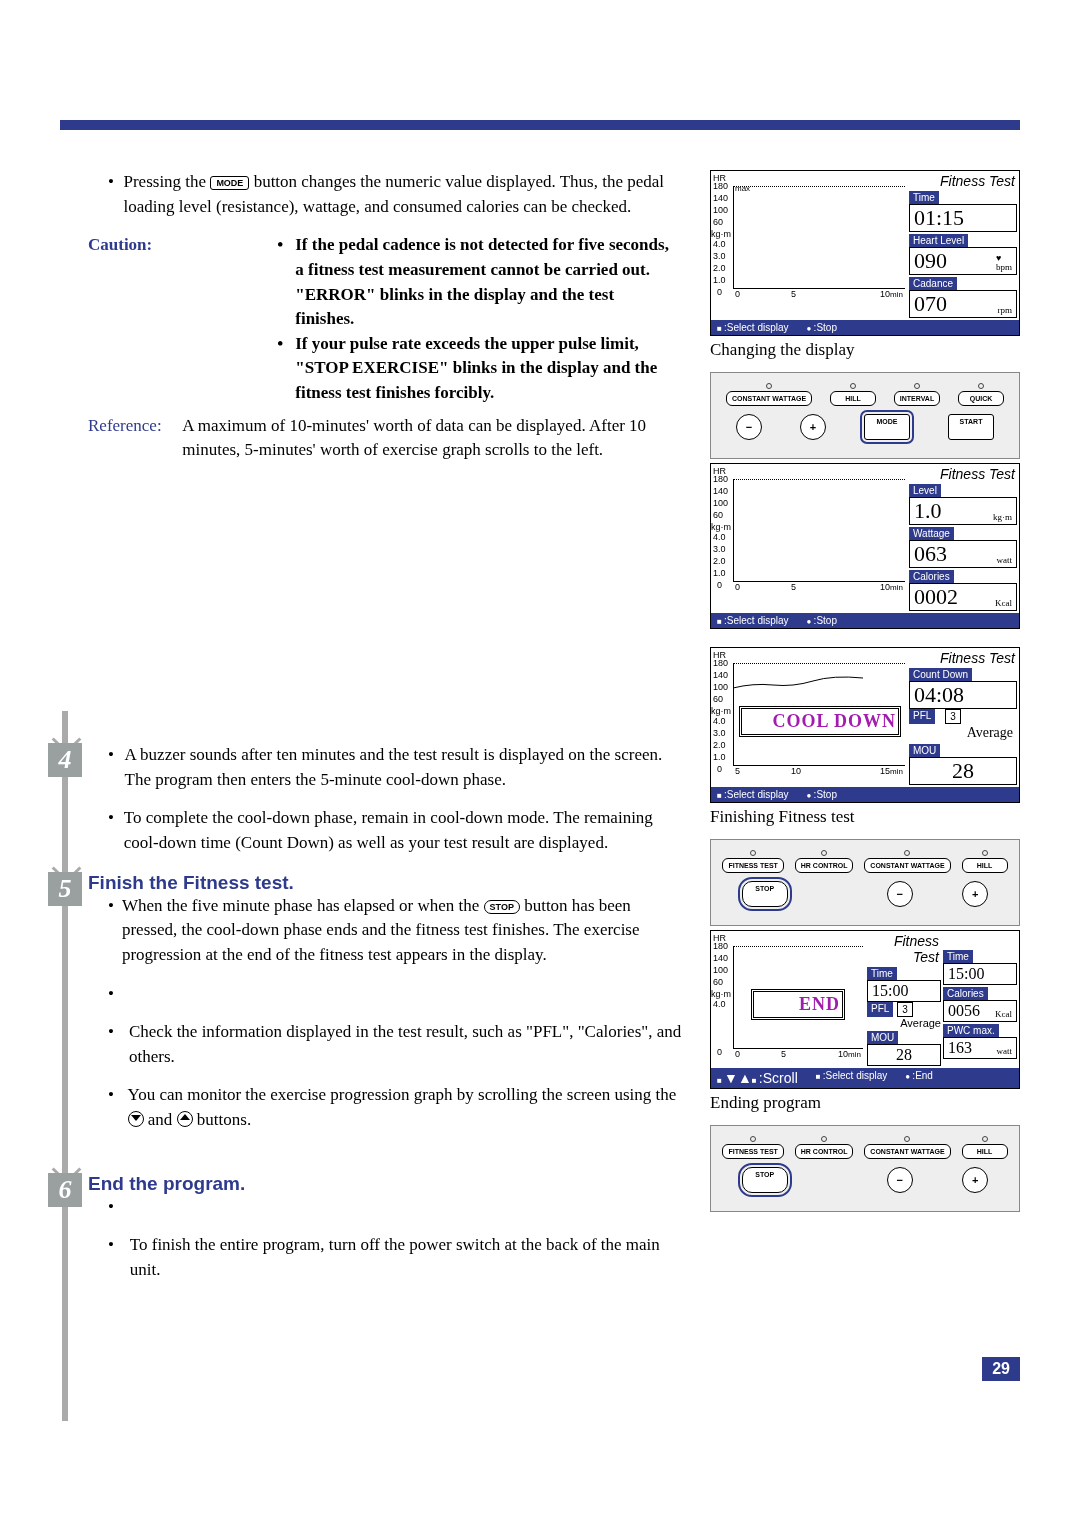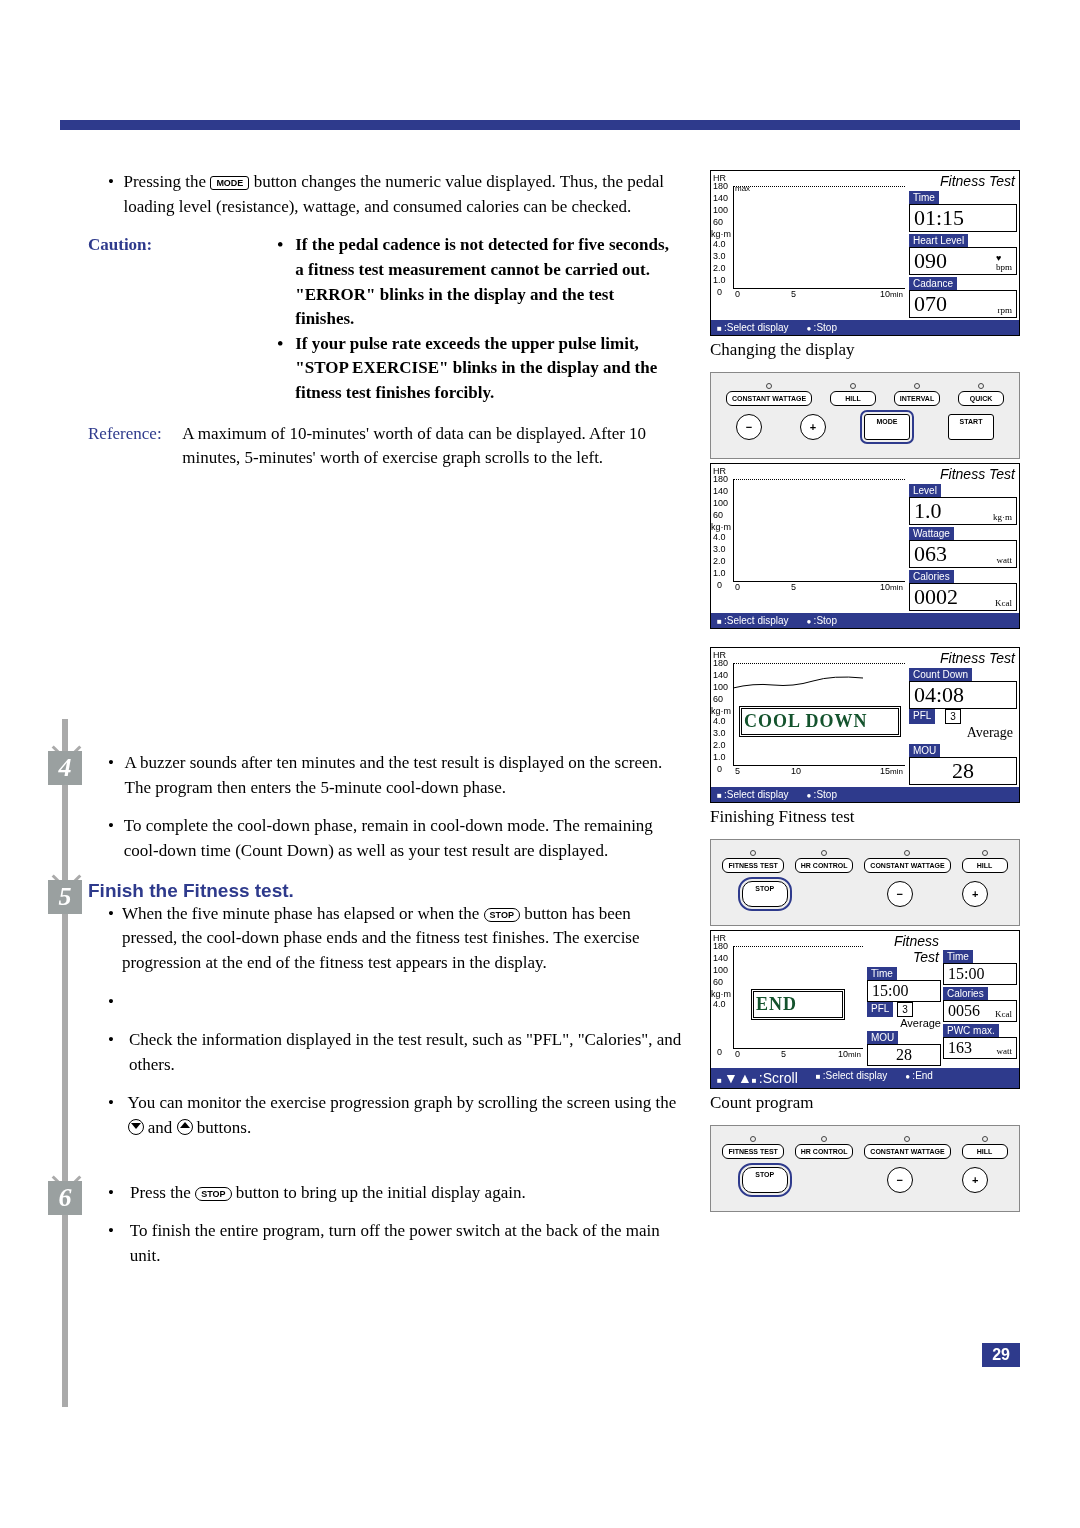--- a/index.html
+++ b/index.html
@@ -33,21 +33,21 @@
   .graph{flex:1;position:relative;height:130px}
   .grbl{position:absolute;font-size:9px}
   .side{width:108px;padding:2px}
   .cap{font:italic 14px Arial;text-align:right;padding-right:2px}
   .mini{background:#2e3a8c;color:#fff;font-size:10px;padding:1px 4px;display:inline-block}
   .box{border:1px solid #000;font:22px/1 "Arial Narrow";padding:2px 4px;display:flex;justify-content:space-between;align-items:flex-end}
   .box small{font-size:9px}
   .foot{background:#2e3a8c;color:#fff;font-size:10px;padding:2px 6px;display:flex;gap:18px}
   .foot span::before{content:"■ ";font-size:8px}
   .foot .c::before{content:"● "}
-  .big{border:3px double #000;color:#14532d;font:bold 18px "Times New Roman";text-align:left;padding:2px;letter-spacing:1px}
+  .big{border:3px double #000;color:#a21caf;font:bold 18px "Times New Roman";text-align:right;padding:2px;letter-spacing:1px}
   .caption{font:17px "Times New Roman";margin:4px 0 12px 0}
   .kp{border:1px solid #888;background:#eee;padding:10px 6px;margin-bottom:4px}
   .kp .row{display:flex;justify-content:space-around;margin-bottom:8px}
   .kp .led{display:flex;flex-direction:column;align-items:center;gap:2px}
   .kp .led .d{width:4px;height:4px;border:1px solid #444;border-radius:50%}
   .kp .k{border:1.5px solid #000;border-radius:6px;font:bold 7px Arial;padding:3px 5px;background:#fff;min-width:34px;text-align:center}
   .kp .rnd{border:1.5px solid #000;border-radius:50%;width:24px;height:24px;font:bold 11px/24px Arial;text-align:center;background:#fff}
   .side2{display:flex;gap:2px}
   .side2>div{flex:1}
 </style>
@@ -71,21 +71,21 @@
             <span class="dot">•</span>
             <span class="t">If the pedal cadence is not detected for five seconds, a fitness test measurement cannot be carried out. "ERROR" blinks in the display and the test finishes.</span>
           </div>
    <div class="sub">
             <span class="dot">•</span>
             <span class="t">If your pulse rate exceeds the upper pulse limit, "STOP EXERCISE" blinks in the display and the fitness test finishes forcibly.</span>
           </div>
  </span>
 </div>
 
-<div style="margin-top:16px">
+<div style="margin-top:8px">
  <span class="lbl">Reference:</span>
  <span class="lblbody">A maximum of 10-minutes' worth of data can be displayed. After 10 minutes, 5-minutes' worth of exercise graph scrolls to the left.</span>
 </div>
 
 <div class="stepgrid">
 <div class="arrow"></div>
 
 <div style="position:relative;margin-top:280px">
  <div class="steparrow" style="top:-14px"></div>
  <div class="stepnum">4</div>
@@ -116,23 +116,23 @@
           </div>
  <div class="bullet-row">
             <span class="dot">•</span>
             <span><span>You can monitor the exercise progression graph by scrolling the screen using the </span><span class="tri dn"></span><span> and </span><span class="tri up"></span><span> buttons.</span></span>
           </div>
 </div>
 
 <div style="position:relative;margin-top:40px">
  <div class="steparrow" style="top:-14px"></div>
  <div class="stepnum">6</div>
- <div class="bullet-row">
-            <span class="dot">•</span>
-            <span><span>Press the </span><span class="btn">STOP</span><span> button to bring up the initial display again.</span></span>
+ <div class="steptitle">End the program.</div>
+ <div class="bullet-row">
+            <span class="dot">•</span>
           </div>
  <div class="bullet-row">
             <span class="dot">•</span>
             <span>To finish the entire program, turn off the power switch at the back of the main unit.</span>
           </div>
 </div>
 
 </div>
 </div>
 
@@ -390,21 +390,21 @@
               </div>
    </div>
   </div>
  </div>
  <div class="foot">
           <span style="font-size:14px">▼▲<span>:Scroll</span></span>
           <span>:Select display</span>
           <span class="c">:End</span>
         </div>
 </div>
-<div class="caption">Count program</div>
+<div class="caption">Ending program</div>
 
 <div class="kp">
  <div class="row">
   <div class="led">
             <span class="d"></span>
             <span class="k">FITNESS TEST</span>
           </div>
   <div class="led">
             <span class="d"></span>
             <span class="k">HR CONTROL</span>

